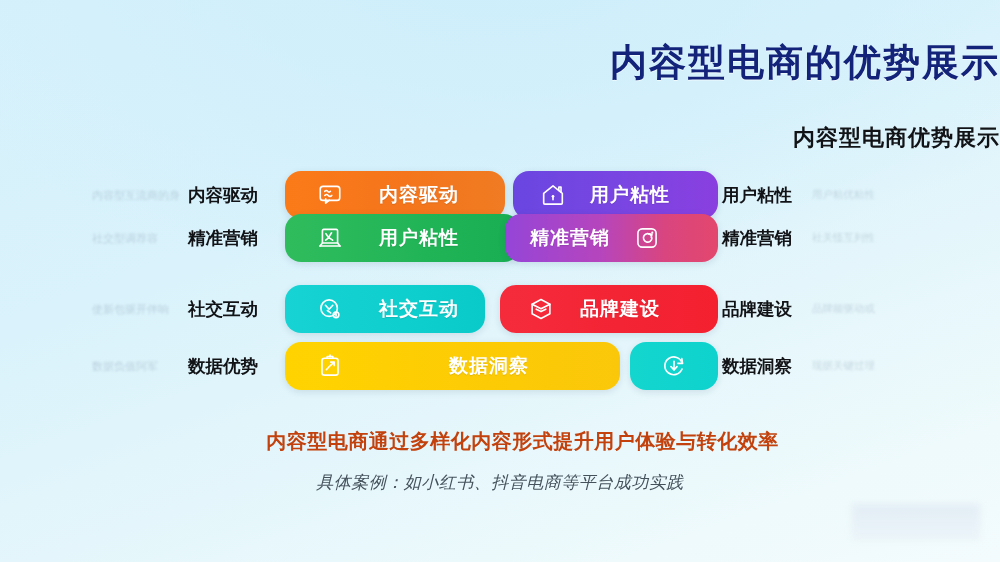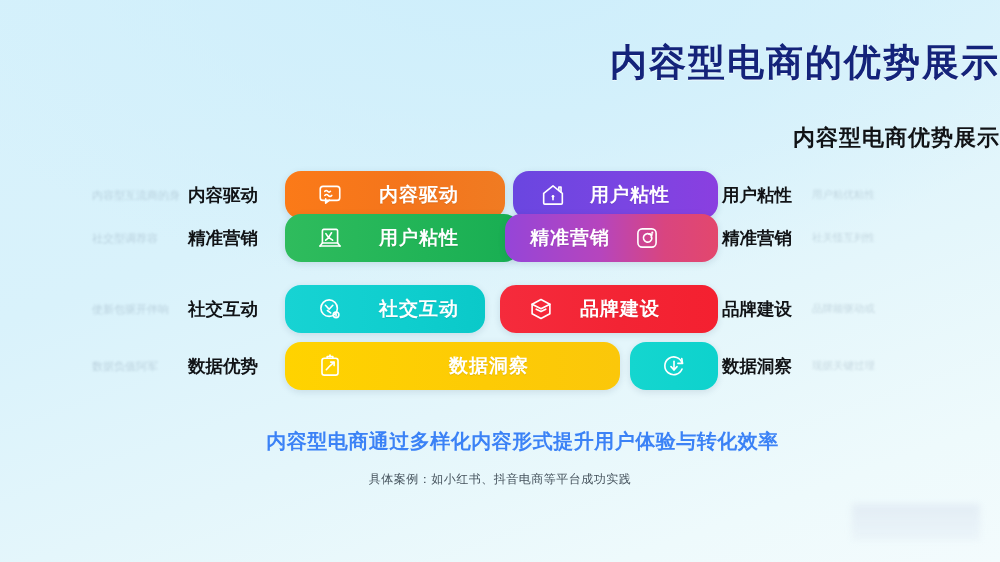--- a/index.html
+++ b/index.html
@@ -108,26 +108,26 @@
   .p2R .ico{ margin-left:26px; }
   .p2R .ptxt{ margin-left:24px; }
 
   .p3R{ left:630px; width:88px; background:linear-gradient(90deg,#14d6cf 0%,#0ed2cd 100%); }
   .p3R .ico{ margin-left:29px; }
 
   
   #caption1{
     position:absolute; left:0; right:0; top:428px;
     text-align:center; font-size:20px; font-weight:bold;
-    color:#3b82f6; letter-spacing:.5px;margin-left:45px;
+    color:#c2410c; letter-spacing:.5px;margin-left:45px;
   }
   #caption2{
     position:absolute; left:0; right:0; top:471px;
-    text-align:center; font-size:12px;
-    color:#45525c; letter-spacing:.5px;
+    text-align:center; font-size:17px;
+    color:#45525c; letter-spacing:.5px;font-style:italic;
   }
 
   #watermark{
     position:absolute; left:852px; top:504px; width:128px; height:36px;
     background:linear-gradient(180deg,rgba(222,232,242,.72),rgba(228,238,246,.45));
     border-radius:3px; filter:blur(3px);
   }
 </style>
 </head>
 <body>

